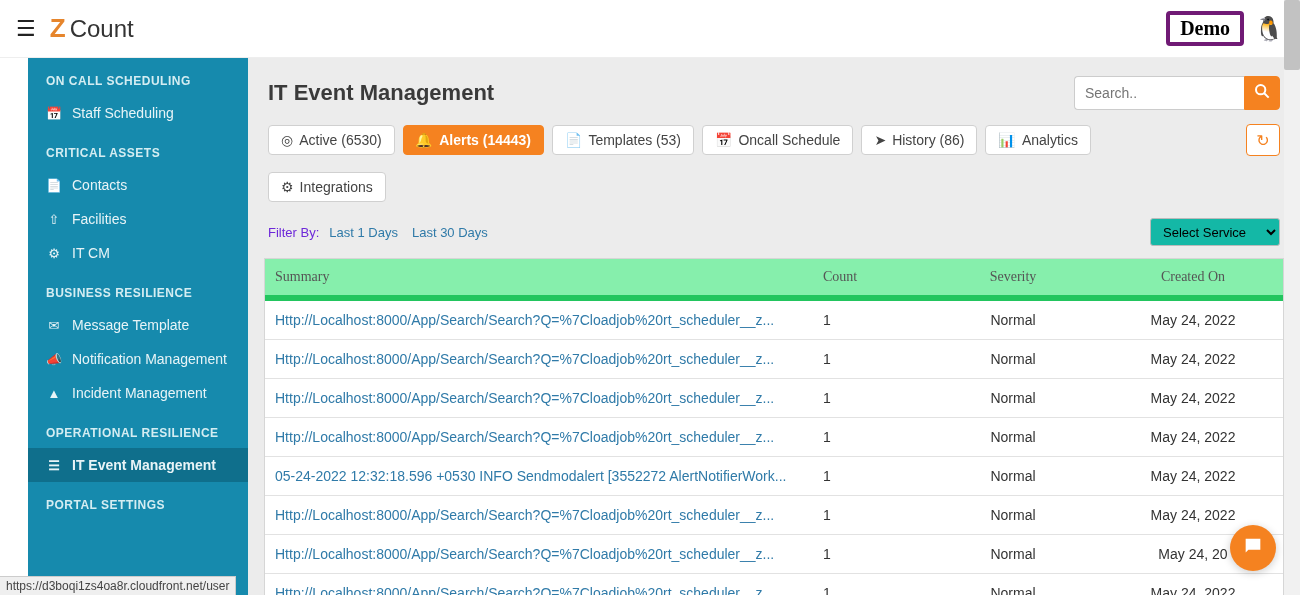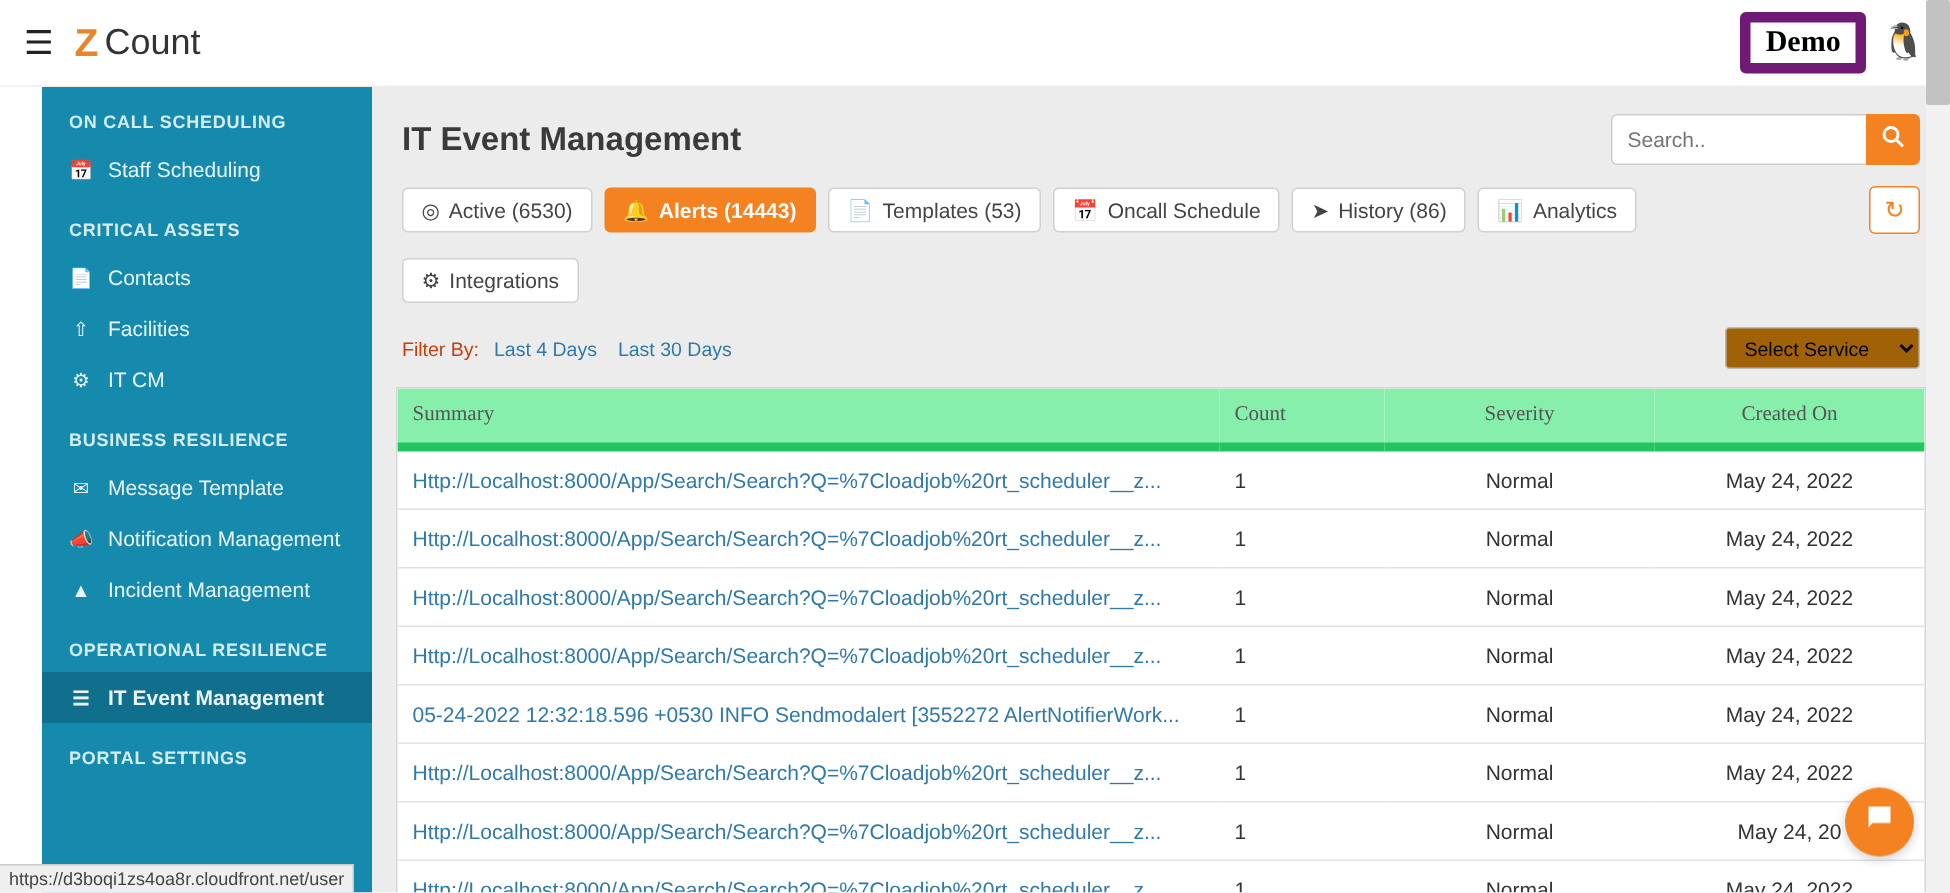--- a/index.html
+++ b/index.html
@@ -5,21 +5,21 @@
   * { box-sizing: border-box; margin: 0; padding: 0; }
   html, body { width: 1300px; height: 595px; font-family: Arial, Helvetica, sans-serif; overflow: hidden; background: #fff; }
 
   
   .topbar { height: 58px; display: flex; align-items: center; padding: 0 16px; border-bottom: 1px solid #eee; }
   .hamburger { font-size: 22px; cursor: pointer; margin-right: 14px; color: #222; }
   .logo { display: flex; align-items: center; font-size: 24px; font-weight: 500; color: #333; }
   .logo-z { font-weight: 700; font-size: 26px; margin-right: 4px; }
   .logo-z .z-orange { color: #e6852c; }
   .topbar-spacer { flex: 1; }
-  .demo-badge { border: 7px solid #701a75; border-radius: 4px; padding: 2px 10px; font-family: 'Comic Sans MS', cursive; font-weight: 700; font-size: 20px; margin-right: 10px; }
+  .demo-badge { border: 4px solid #701a75; border-radius: 4px; padding: 2px 10px; font-family: 'Comic Sans MS', cursive; font-weight: 700; font-size: 20px; margin-right: 10px; }
   .penguin { font-size: 24px; }
 
   
   .body-wrap { display: flex; height: calc(100% - 58px); padding-left: 28px; }
 
   
   .sidebar { width: 220px; background: #168aad; color: #e8f4f7; font-size: 14px; overflow-y: auto; }
   .side-heading { padding: 16px 18px 8px; font-size: 12px; letter-spacing: 0.5px; color: #d4edf2; font-weight: 600; }
   .side-item { display: flex; align-items: center; padding: 9px 18px; cursor: pointer; gap: 10px; }
   .side-item.active { background: #0f6f8c; font-weight: 600; }
@@ -37,24 +37,24 @@
 
   
   .tabs-row { display: flex; flex-wrap: wrap; gap: 8px; padding: 0 20px 10px; align-items: center; }
   .tab-btn { background: #fff; border: 1px solid #d0d0d0; border-radius: 4px; padding: 6px 12px; font-size: 14px; color: #444; cursor: pointer; display: inline-flex; align-items: center; gap: 6px; }
   .tab-btn.active { background: #f58220; border-color: #f58220; color: #fff; font-weight: 600; }
   .tab-spacer { flex: 1; }
   .reload-btn { width: 34px; height: 32px; border: 1px solid #f58220; border-radius: 4px; background: #fff; color: #f58220; display: flex; align-items: center; justify-content: center; cursor: pointer; }
 
   
   .filter-row { display: flex; align-items: center; padding: 6px 20px; font-size: 13px; }
-  .filter-label { color: #c2410c; margin-right: 10px; }
+  .filter-label { color: #6d28d9; margin-right: 10px; }
   .filter-link { color: #2f7aa8; margin-right: 14px; cursor: pointer; }
   .filter-spacer { flex: 1; }
-  .service-select { height: 28px; border: 1px solid #bbb; border-radius: 3px; background: #a16207; font-size: 13px; padding: 0 8px; min-width: 130px; }
+  .service-select { height: 28px; border: 1px solid #bbb; border-radius: 3px; background: #14b8a6; font-size: 13px; padding: 0 8px; min-width: 130px; }
 
   
   .table-wrap { margin: 6px 16px 0; border: 1px solid #d6d6d6; background: #fff; overflow: hidden; flex-shrink: 0; }
   table { width: 100%; border-collapse: collapse; font-size: 14px; }
   thead th { text-align: left; font-weight: 500; color: #555; padding: 10px 10px; border-bottom: 6px solid #22c55e; background: #86efac; font-family: Liberation Serif, serif; }
   th.col-count, td.col-count { text-align: left; width: 110px; }
   th.col-sev, td.col-sev { text-align: center; width: 180px; }
   th.col-date, td.col-date { text-align: center; width: 180px; }
   tbody td { padding: 11px 10px; border-bottom: 1px solid #e2e2e2; color: #333; }
   tbody td.link { color: #2f7aa8; cursor: pointer; white-space: nowrap; overflow: hidden; text-overflow: ellipsis; max-width: 520px; }
@@ -180,21 +180,21 @@
       </div>
       <div style="flex-basis:100%;height:0"></div>
       <div class="tab-btn">
         <span>⚙</span>
         <span>Integrations</span>
       </div>
     </div>
 
     <div class="filter-row">
       <span class="filter-label">Filter By:</span>
-      <span class="filter-link">Last 4 Days</span>
+      <span class="filter-link">Last 1 Days</span>
       <span class="filter-link">Last 30 Days</span>
       <div class="filter-spacer"></div>
       <select class="service-select">
         <option>Select Service</option>
       </select>
     </div>
 
     <div class="table-wrap">
       <table>
         <thead>

